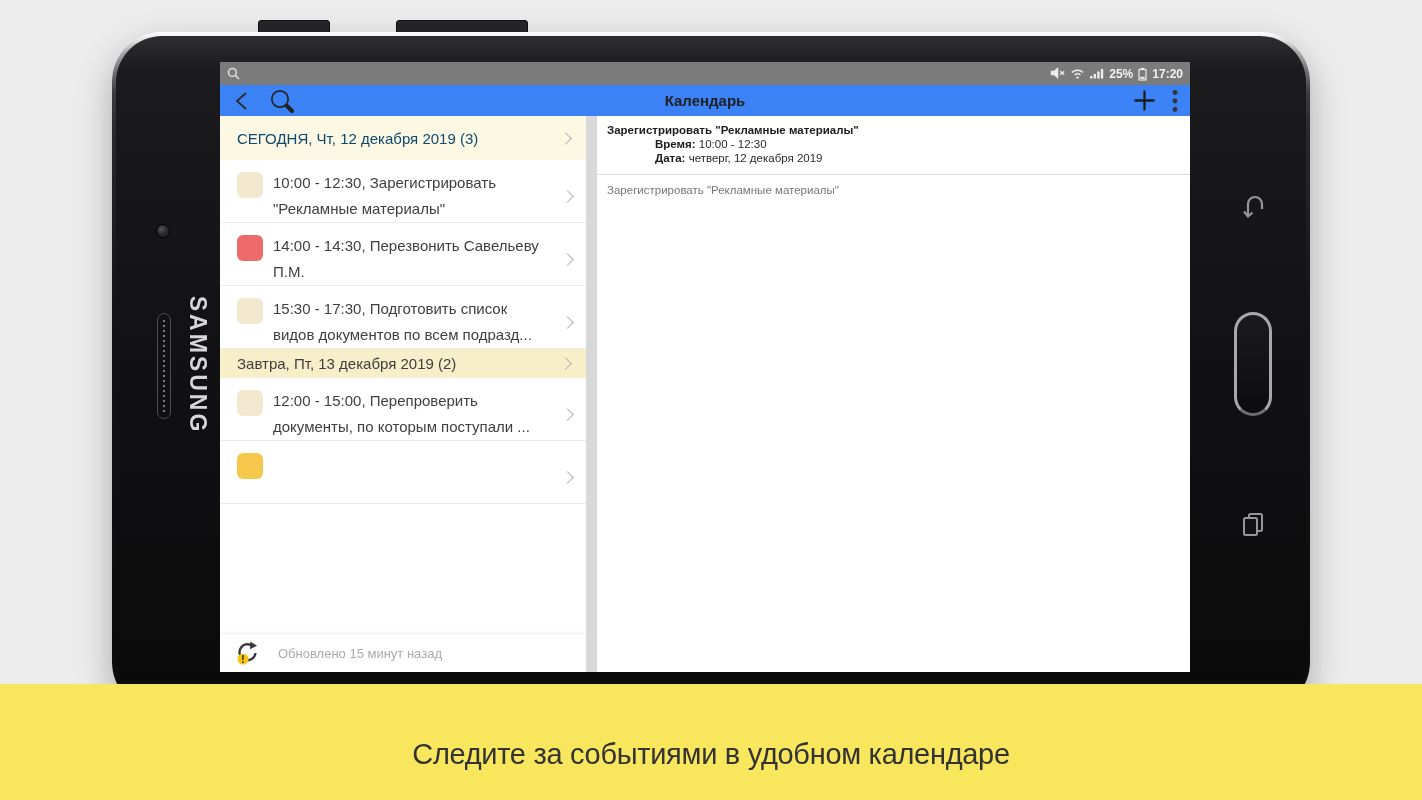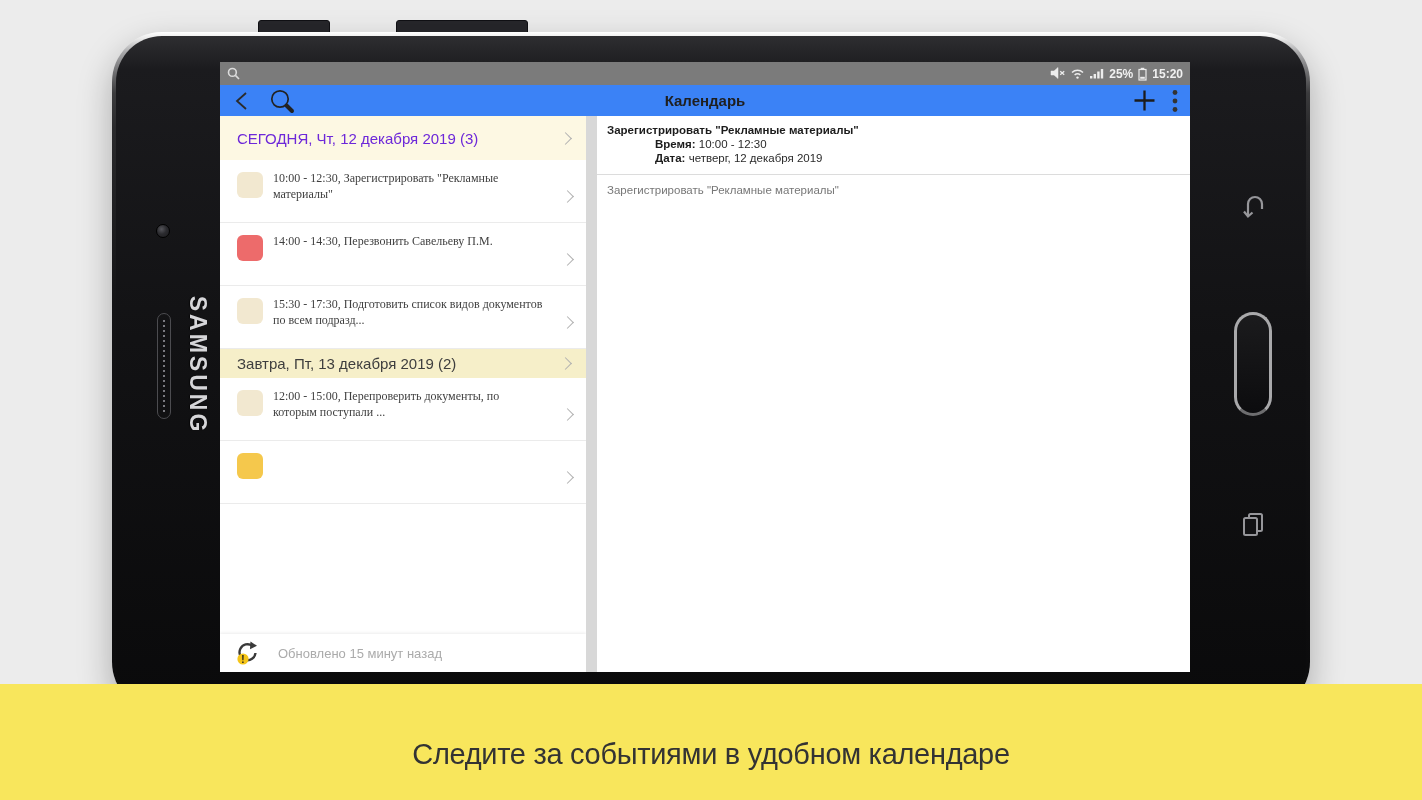--- a/index.html
+++ b/index.html
@@ -60,27 +60,27 @@
   .hdr-right { margin-left:auto; display:flex; align-items:center; gap:16px;
                margin-right:12px; position:relative; z-index:1; }
 
   .content { display:flex; height:556px; }
   .left-pane { width:366px; background:#fff; display:flex; flex-direction:column; }
   .pane-gap  { width:11px; background:#d8d8d8; }
   .right-pane{ flex:1; background:#fff; padding:7px 10px; }
 
   .section { height:44px; flex:none; display:flex; align-items:center;
              padding:0 16px 0 17px; font-size:15px; }
-  .section.today    { background:#fdf8e3; color:#6d28d9; }
+  .section.today    { background:#fdf8e3; color:#0c4a6e; }
   .section.tomorrow { background:#f6efc9; color:#3e3e3e; height:29px; }
 
   .row { height:63px; flex:none; display:flex; padding:10px 14px 0 17px;
          border-bottom:1px solid #ebebeb; background:#fff; }
   .sq  { width:26px; height:26px; border-radius:6px; margin:2px 10px 0 0; flex:none; }
-  .row-text { font-size:12px; line-height:16px; color:#3f3f3f; width:270px;font-family:Liberation Serif, serif; }
+  .row-text { font-size:15px; line-height:26px; color:#3f3f3f; width:270px; }
   .chev { width:9px; height:9px; border-top:1.5px solid #b0b0b0; border-right:1.5px solid #b0b0b0;
           transform:rotate(45deg); flex:none; }
   .row .chev, .section .chev { margin-left:auto; align-self:center; }
 
   .list-footer { margin-top:auto; height:38px; flex:none; display:flex; align-items:center;
                  padding-left:16px; box-shadow:0 -1px 3px rgba(0,0,0,.08); }
   .refresh-wrap { position:relative; width:24px; height:24px; }
   .list-footer .ftext { margin-left:18px; font-size:13px; color:#ababab; }
 
   .d-title { font-size:11.5px; line-height:14px; font-weight:bold; color:#1c1c1c; }
@@ -155,21 +155,21 @@
           </svg>
         </span>
         <span>25%</span>
         <span>
           <svg width="9" height="14" viewBox="0 0 9 14" fill="none" stroke="#ececec" stroke-width="1.2">
             <rect x="2.7" y="0.8" width="3.6" height="1.6" fill="#ececec" stroke="none"></rect>
             <rect x="1" y="2.5" width="7" height="10.5"></rect>
             <rect x="2.2" y="9.8" width="4.6" height="2" fill="#ececec" stroke="none"></rect>
           </svg>
         </span>
-        <span>15:20</span>
+        <span>17:20</span>
       </div>
     </div>
 
     <div class="app-header">
       <span class="hdr-title">Календарь</span>
       <span class="hdr-back">
         <svg width="20" height="22" viewBox="0 0 20 22" fill="none" stroke="#2b2b2b" stroke-width="1.8">
           <path d="M14 3 L5 11 L14 19"></path>
         </svg>
       </span>

